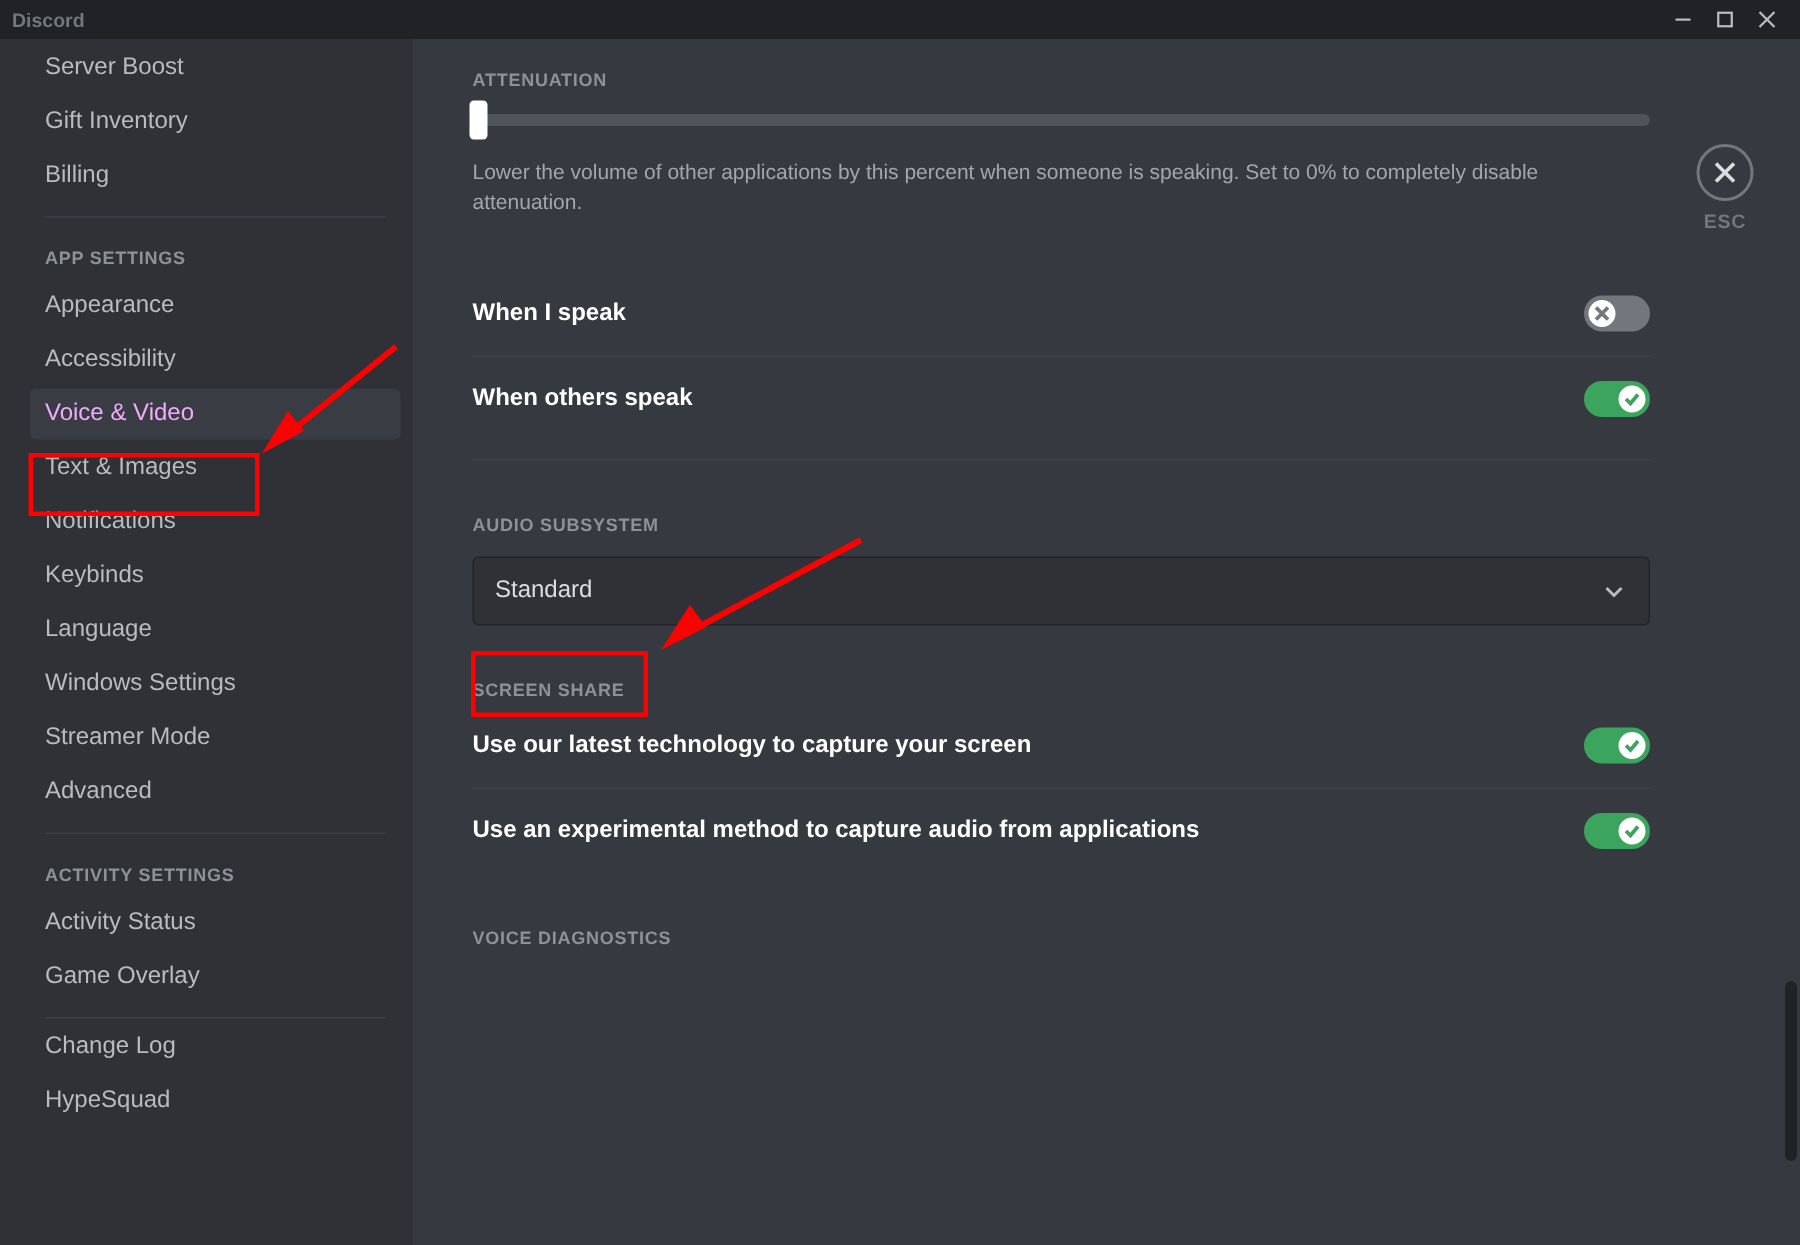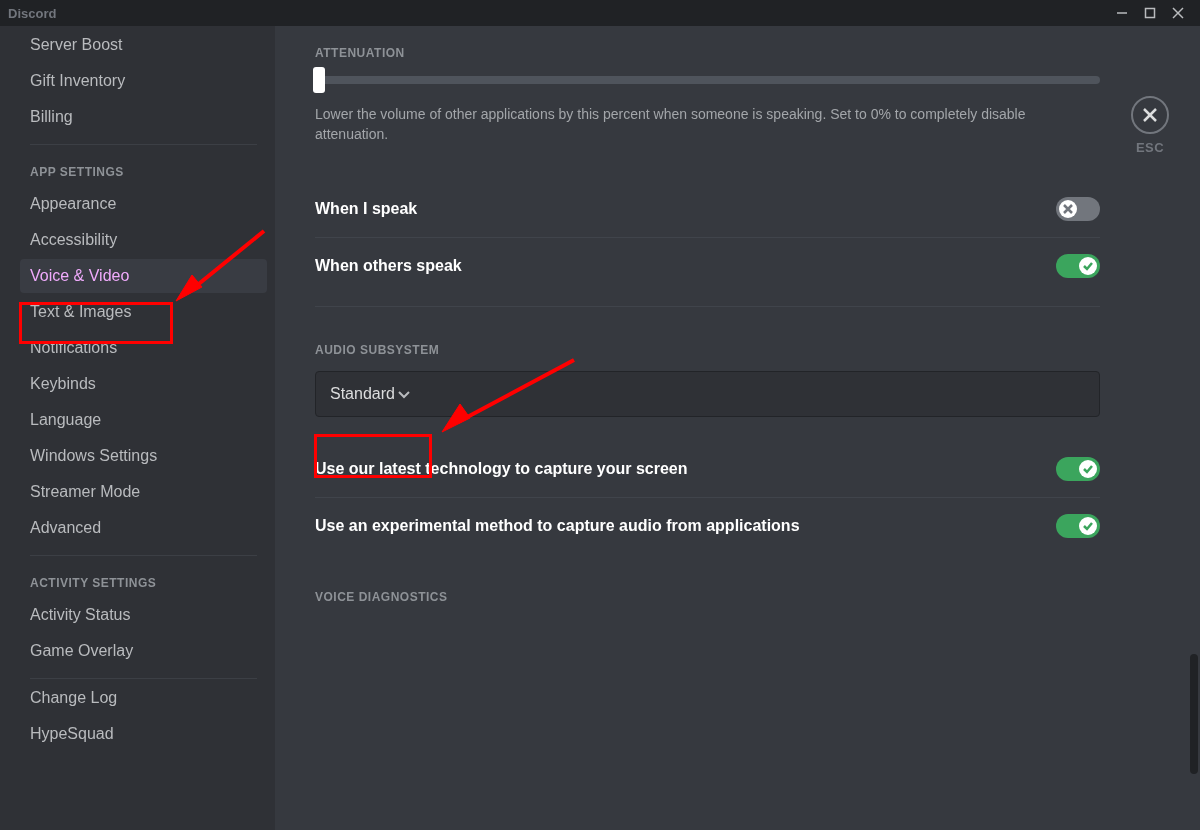--- a/index.html
+++ b/index.html
@@ -73,21 +73,21 @@
     display:flex; align-items:center; justify-content:center;
   }
   .toggle.on .knob { right:3px; }
   .toggle.off .knob { left:3px; }
   .toggle .knob svg { width:12px; height:12px; }
   .toggle.on .knob svg path.check { stroke:#3ba55d; stroke-width:2.5; fill:none; }
   .toggle.off .knob svg path.xmark { stroke:#72767d; stroke-width:2.5; fill:none; }
   .section-block { margin-top:36px; max-width:785px; }
   .select-box {
     width:100%; height:46px; background:#2f3136; border:1px solid #222428; border-radius:4px;
-    display:flex; align-items:center; padding:0 14px; cursor:pointer;
+    display:flex; align-items:center; justify-content:space-between; padding:0 14px; cursor:pointer;
     color:#dcddde; font-size:16px;
   }
   .select-box svg { width:18px; height:18px; stroke:#b9bbbe; stroke-width:2; fill:none; }
   
   .annot-box1 {
     position:absolute; border:3px solid #ff0000; pointer-events:none;
     left:19px; top:302px; width:154px; height:42px;
   }
   .annot-box2 {
     position:absolute; border:3px solid #ff0000; pointer-events:none;
@@ -231,20 +231,21 @@
       <div class="section-title">AUDIO SUBSYSTEM</div>
       <div class="select-box">
         <span>Standard</span>
         <svg viewBox="0 0 18 18">
             <path d="M4 7 L9 12 L14 7"></path>
           </svg>
       </div>
     </div>
 
     <div class="section-block">
+      <div class="section-title">SCREEN SHARE</div>
       <div class="toggle-row" style="padding-top:4px;">
         <div class="toggle-label">Use our latest technology to capture your screen</div>
         <div class="toggle on">
           <div class="knob">
               <svg viewBox="0 0 12 12">
                 <path class="check" d="M2 6 L5 9 L10 3"></path>
               </svg>
             </div>
         </div>
       </div>

